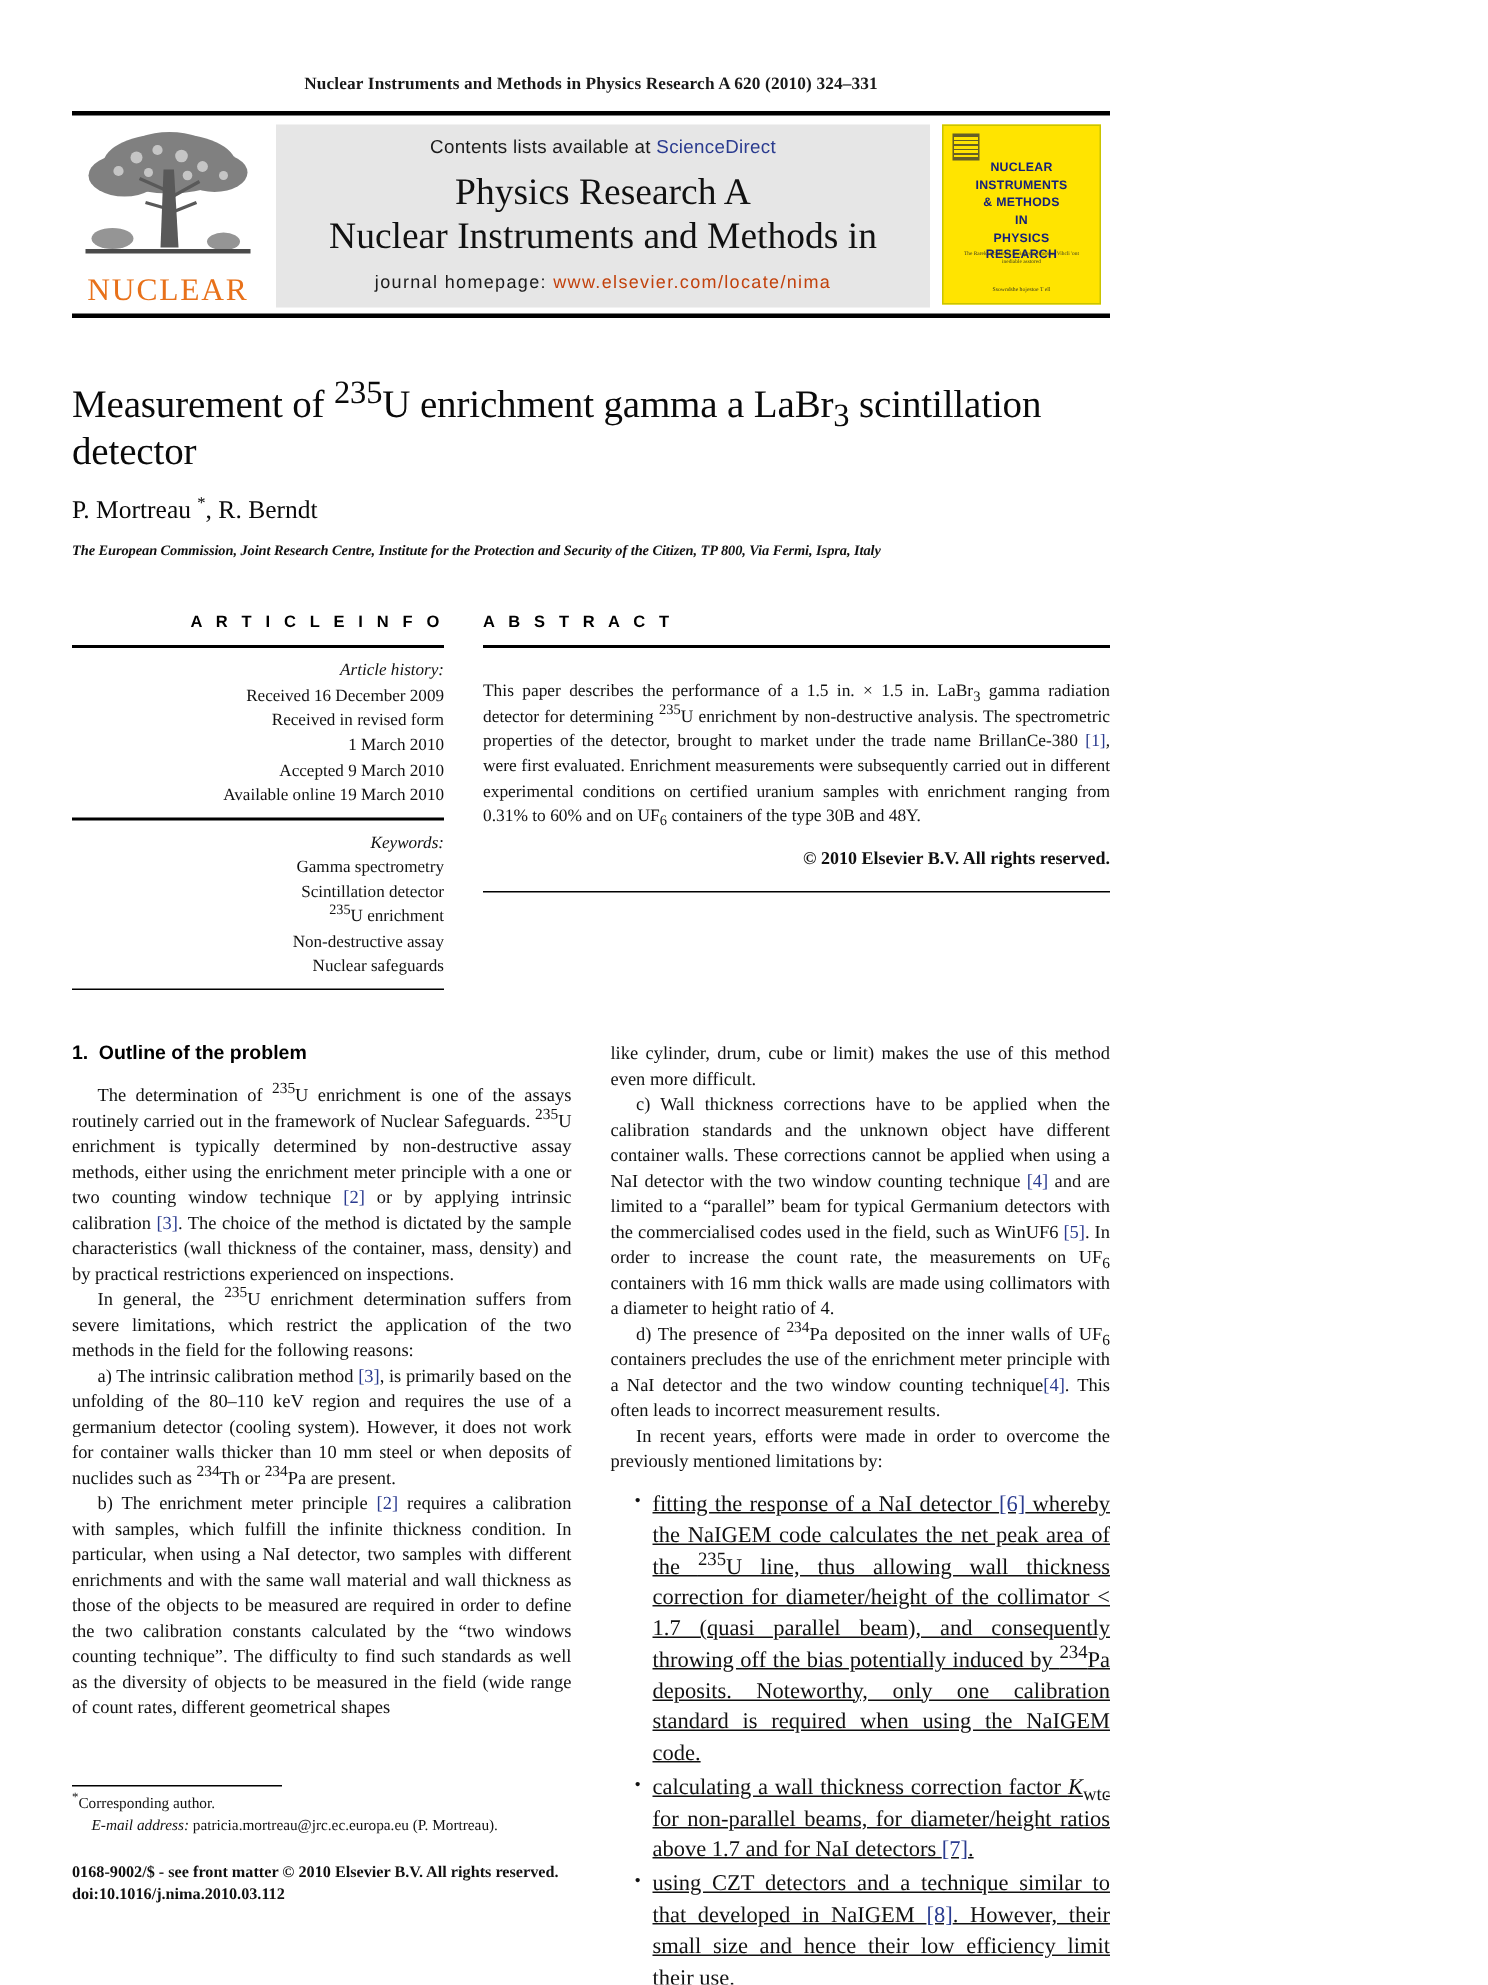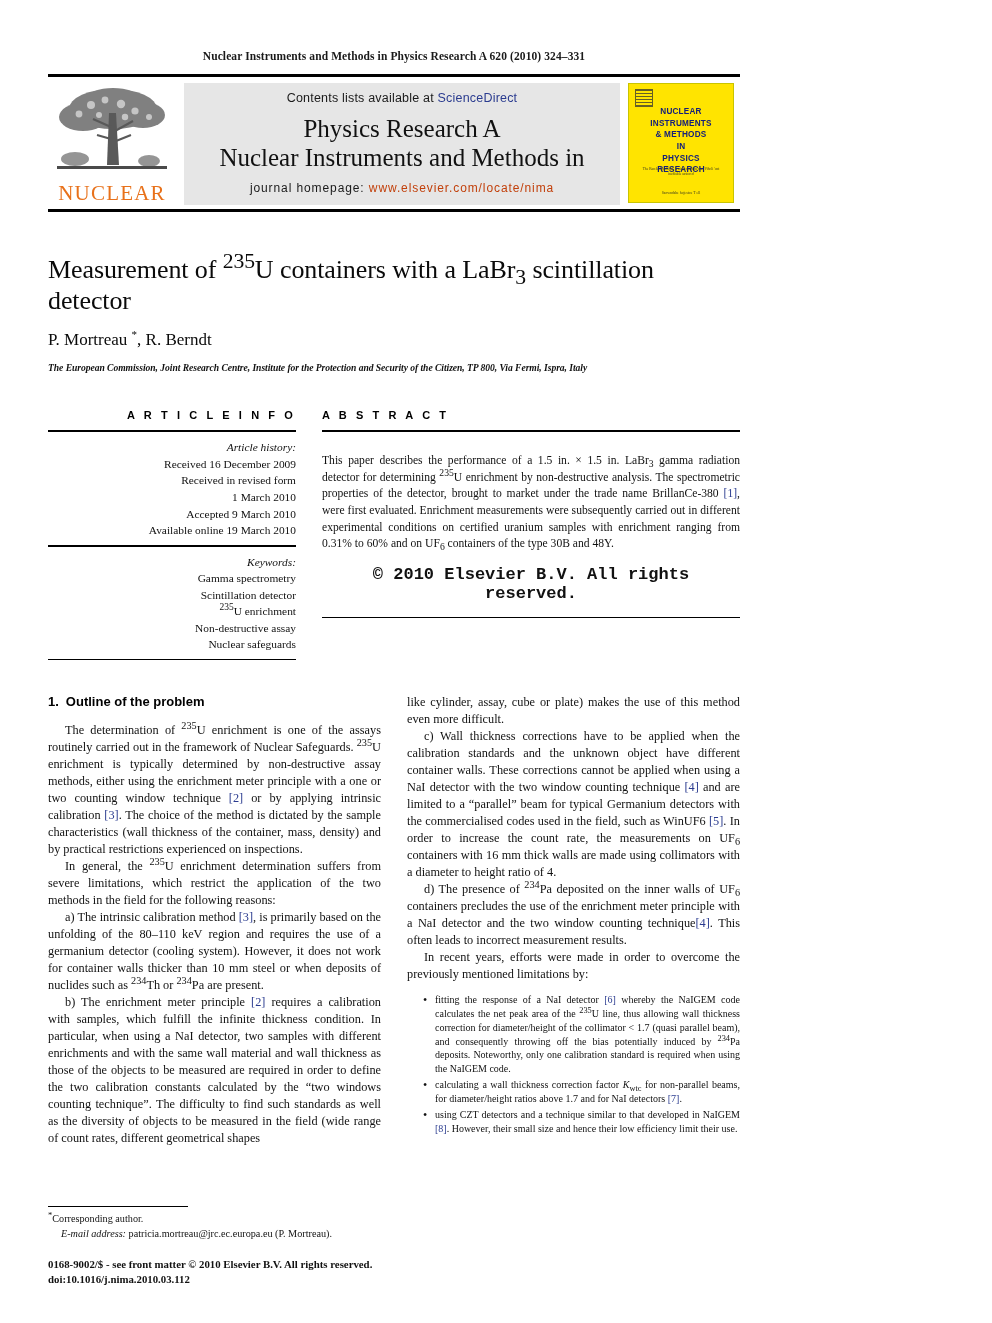--- a/index.html
+++ b/index.html
@@ -210,26 +210,25 @@
   }
   .keywords .lab { font-style: italic; }
   .abstract-body {
     font-size: 11.6px;
     line-height: 1.44;
     text-align: justify;
     padding: 9px 0 0 0;
     color: #111;
   }
   .copyright {
-    font-size: 17px;
-    text-align: center;
+    font-size: 12px;
+    text-align: right;
     margin-top: 12px;
     font-weight: bold;
     color: #111;
-    font-family: Liberation Mono, monospace;
   }
   .abs-rule-bottom { border-top: 1px solid #000; margin-top: 14px; }
 
   
   .body-cols {
     margin-top: 34px;
     display: flex;
     gap: 26px;
     position: relative;
   }
@@ -250,44 +249,45 @@
     text-indent: 17px;
     color: #111;
   }
   p.body.cont { text-indent: 0; }
   ul.bullets {
     margin: 10px 0 0 0;
     padding-left: 16px;
     list-style: none;
   }
   ul.bullets li {
-    font-size: 10px;
+    font-size: 15px;
     line-height: 1.385;
     text-align: justify;
     margin-bottom: 2px;
     position: relative;
     padding-left: 12px;
     color: #111;
+    text-decoration: underline;
   }
   ul.bullets li::before {
     content: "\2022";
     position: absolute;
     left: 0;
     top: -1px;
     font-size: 12px;
   }
   .ref { color: #2a3b8f; }
   sup, sub { line-height: 0; }
 
   
   .footnote {
     position: absolute;
     left: 48px;
     width: 434px;
-    bottom: 36px;
+    bottom: 52px;
     margin-top: 12px;
   }
   .foot-rule {
     border-top: 1px solid #000;
     width: 140px;
     margin-bottom: 5px;
   }
   .foot-line {
     font-size: 10.2px;
     line-height: 1.4;
@@ -368,21 +368,21 @@
           <div>RESEARCH</div>
         </div>
         <div class="cover-sub">The Rarek, Acadlinei' lewispecto rimence, Vihcli 'ont inediable asstored</div>
         <div class="cover-foot">Ssowndshe hojestoe T ell</div>
       </div>
     </div>
   </div>
   <div class="masthead-rule"></div>
 
   <div class="title-block">
-    <h1 class="paper-title"><span>Measurement of </span><sup>235</sup><span>U containers with a LaBr</span><sub>3</sub><span> scintillation detector</span></h1>
+    <h1 class="paper-title"><span>Measurement of </span><sup>235</sup><span>U enrichment gamma a LaBr</span><sub>3</sub><span> scintillation detector</span></h1>
     <div class="authors"><span>P. Mortreau </span><sup>*</sup><span>, R. Berndt</span></div>
     <div class="affiliation">The European Commission, Joint Research Centre, Institute for the Protection and Security of the Citizen, TP 800, Via Fermi, Ispra, Italy</div>
   </div>
 
   <div class="info-abstract">
 
     <div class="col-info">
       <div class="sec-head">A R T I C L E   I N F O</div>
       <div class="rule-thick"></div>
       <div class="history">
@@ -422,21 +422,21 @@
       <p class="body"><span>The determination of </span><sup>235</sup><span>U enrichment is one of the assays routinely carried out in the framework of Nuclear Safeguards. </span><sup>235</sup><span>U enrichment is typically determined by non-destructive assay methods, either using the enrichment meter principle with a one or two counting window technique </span><span class="ref">[2]</span><span> or by applying intrinsic calibration </span><span class="ref">[3]</span><span>. The choice of the method is dictated by the sample characteristics (wall thickness of the container, mass, density) and by practical restrictions experienced on inspections.</span></p>
 
       <p class="body"><span>In general, the </span><sup>235</sup><span>U enrichment determination suffers from severe limitations, which restrict the application of the two methods in the field for the following reasons:</span></p>
 
       <p class="body"><span>a) The intrinsic calibration method </span><span class="ref">[3]</span><span>, is primarily based on the unfolding of the 80–110 keV region and requires the use of a germanium detector (cooling system). However, it does not work for container walls thicker than 10 mm steel or when deposits of nuclides such as </span><sup>234</sup><span>Th or </span><sup>234</sup><span>Pa are present.</span></p>
 
       <p class="body"><span>b) The enrichment meter principle </span><span class="ref">[2]</span><span> requires a calibration with samples, which fulfill the infinite thickness condition. In particular, when using a NaI detector, two samples with different enrichments and with the same wall material and wall thickness as those of the objects to be measured are required in order to define the two calibration constants calculated by the “two windows counting technique”. The difficulty to find such standards as well as the diversity of objects to be measured in the field (wide range of count rates, different geometrical shapes</span></p>
     </div>
 
     <div class="bcol">
-      <p class="body cont">like cylinder, assay, cube or plate) makes the use of this method even more difficult.</p>
+      <p class="body cont">like cylinder, drum, cube or limit) makes the use of this method even more difficult.</p>
 
       <p class="body"><span>c) Wall thickness corrections have to be applied when the calibration standards and the unknown object have different container walls. These corrections cannot be applied when using a NaI detector with the two window counting technique </span><span class="ref">[4]</span><span> and are limited to a “parallel” beam for typical Germanium detectors with the commercialised codes used in the field, such as WinUF6 </span><span class="ref">[5]</span><span>. In order to increase the count rate, the measurements on UF</span><sub>6</sub><span> containers with 16 mm thick walls are made using collimators with a diameter to height ratio of 4.</span></p>
 
       <p class="body"><span>d) The presence of </span><sup>234</sup><span>Pa deposited on the inner walls of UF</span><sub>6</sub><span> containers precludes the use of the enrichment meter principle with a NaI detector and the two window counting technique</span><span class="ref">[4]</span><span>. This often leads to incorrect measurement results.</span></p>
 
       <p class="body">In recent years, efforts were made in order to overcome the previously mentioned limitations by:</p>
 
       <ul class="bullets">
         <li><span>fitting the response of a NaI detector </span><span class="ref">[6]</span><span> whereby the NaIGEM code calculates the net peak area of the </span><sup>235</sup><span>U line, thus allowing wall thickness correction for diameter/height of the collimator &lt; 1.7 (quasi parallel beam), and consequently throwing off the bias potentially induced by </span><sup>234</sup><span>Pa deposits. Noteworthy, only one calibration standard is required when using the NaIGEM code.</span></li>
 

